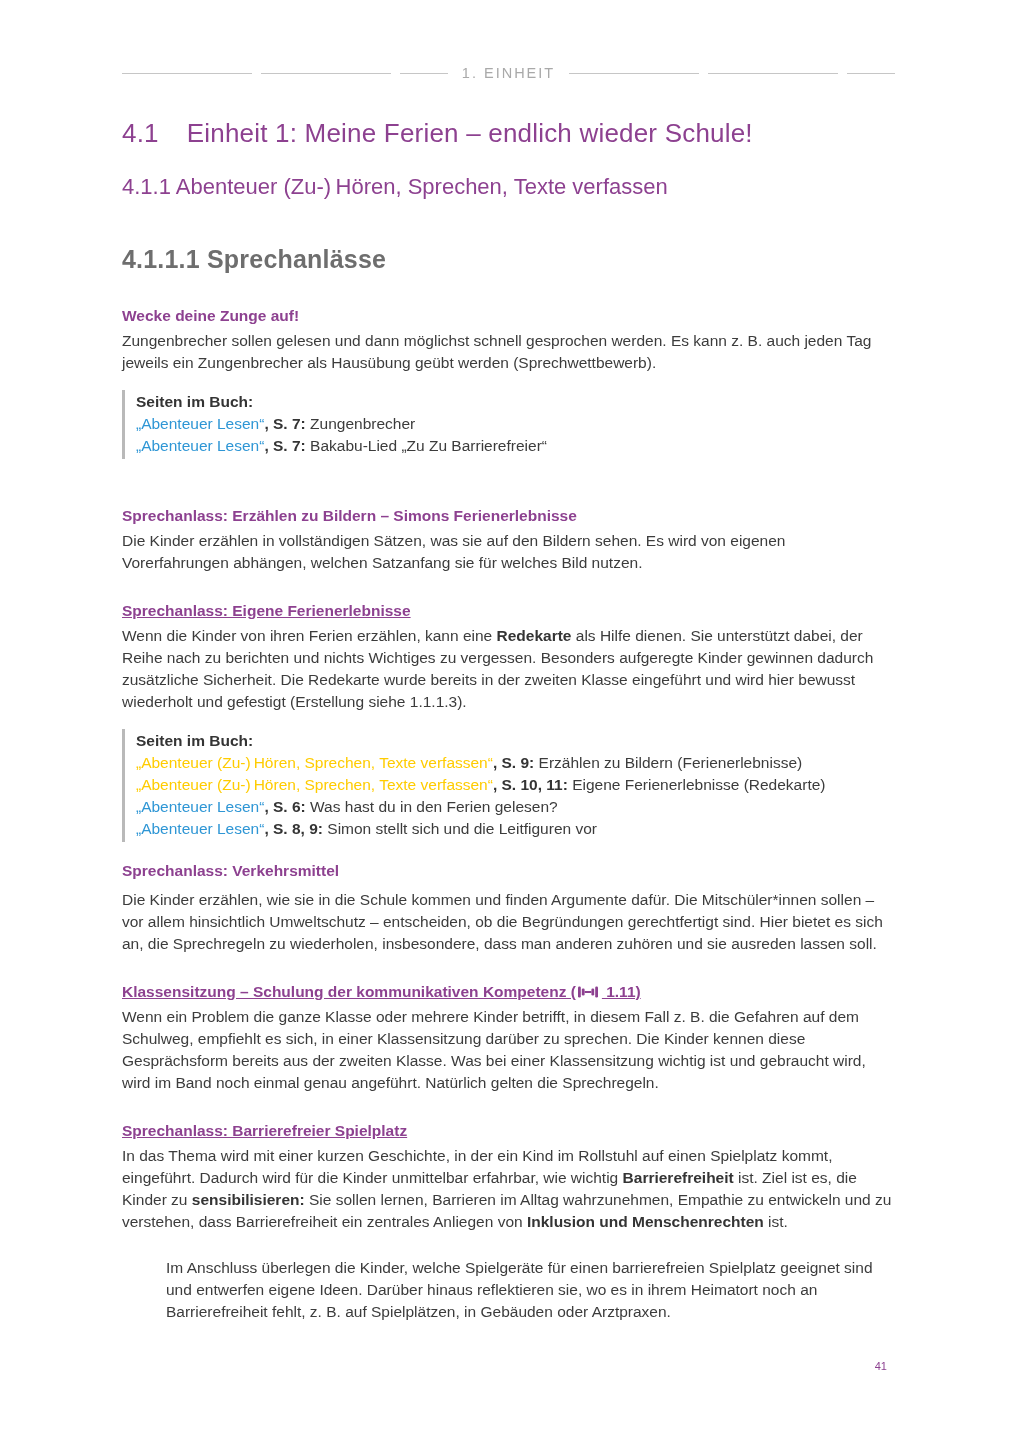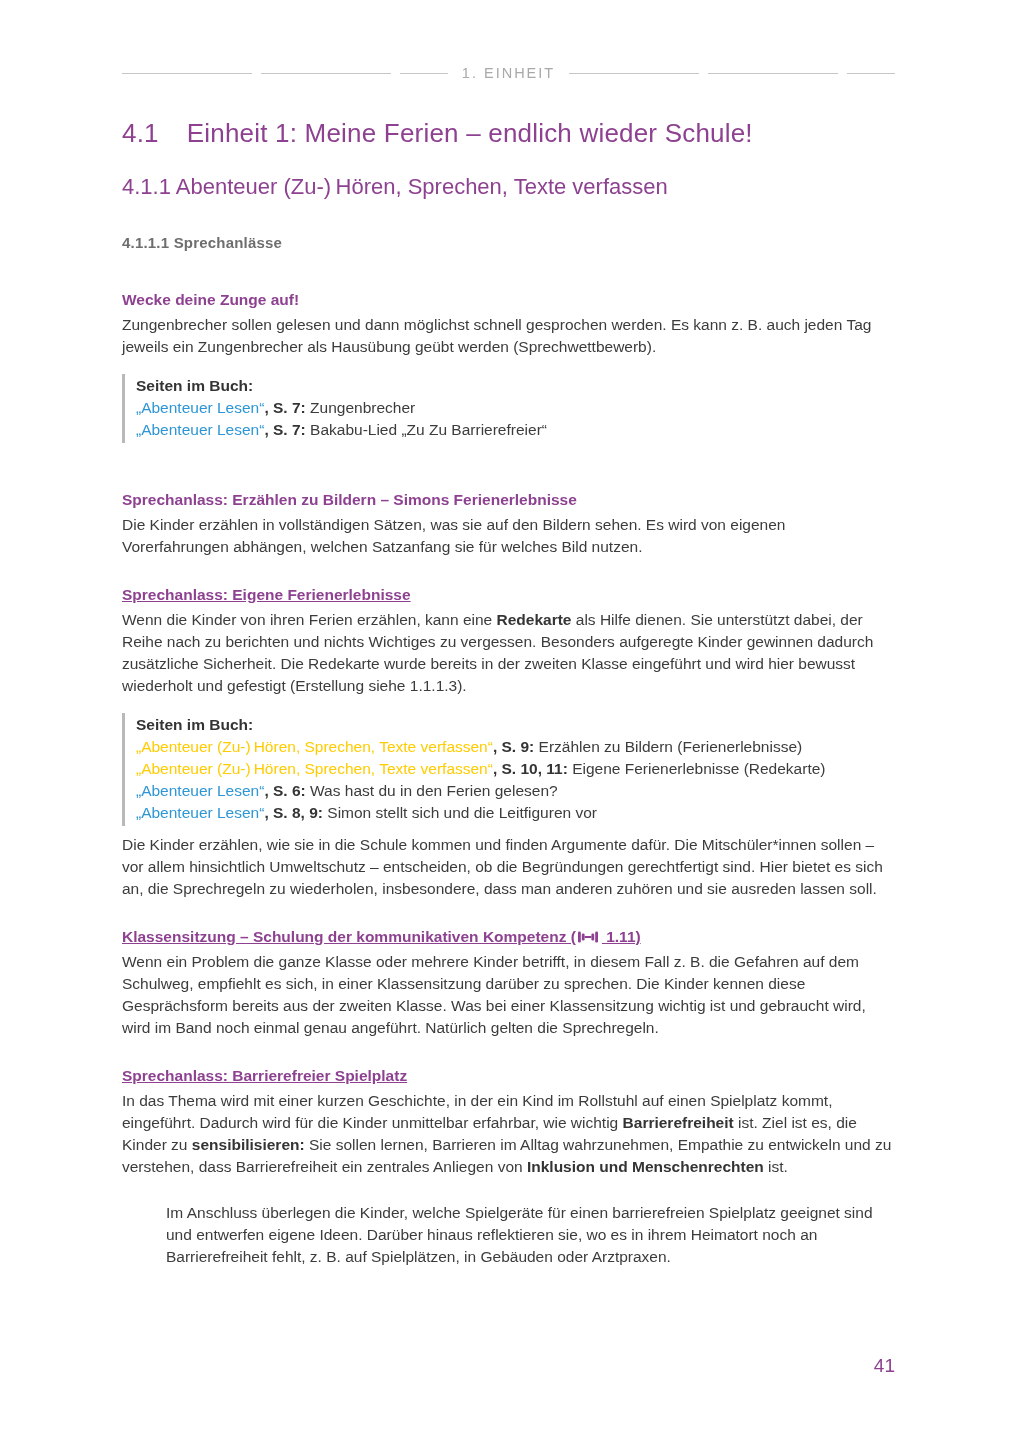--- a/index.html
+++ b/index.html
@@ -13,38 +13,38 @@
     font-family:"Liberation Sans",sans-serif;font-size:15.5px;line-height:22px;color:var(--text);
   }
   
   .running-head{display:flex;align-items:center;gap:14px;height:18px;}
   .rule{flex:1;height:1px;background-image:repeating-linear-gradient(90deg,var(--rule) 0 130px,transparent 130px 139px);}
   .running-title{color:#a9a9a9;font-size:14.5px;letter-spacing:2px;white-space:nowrap;}
   
   h1{margin:36px 0 0;font-size:26px;line-height:30px;font-weight:400;color:var(--purple);letter-spacing:.2px;white-space:nowrap;}
   .h1-num{display:inline-block;margin-right:28px;}
   h2{margin:25px 0 0;font-size:22px;line-height:28px;font-weight:400;color:var(--purple);white-space:nowrap;}
-  h3{margin:30px 0 0;font-size:15px;line-height:24px;font-weight:700;color:var(--heading-gray);letter-spacing:.2px;}
+  h3{margin:46px 0 0;font-size:25px;line-height:24px;font-weight:700;color:var(--heading-gray);letter-spacing:.2px;}
   h4{margin:34px 0 0;font-size:15.5px;line-height:21px;font-weight:700;color:var(--purple);}
   h4.mt-xl{margin-top:46px;} h4.mt-md{margin-top:26px;text-decoration:underline;} h4.mt-sm{margin-top:18px;}
   p{margin:4px 0 0;max-width:782px;}
   p.mt-lg{margin-top:24px;margin-left:44px;} p.mt-sm2{margin-top:8px;}
   b,.bold{font-weight:700;color:#343434;}
   
   .book-box{margin:16px 0 0;border-left:3px solid var(--box-border);padding:1px 0 2px 11px;}
   .box-label{font-weight:700;color:#343434;}
   .box-line{white-space:nowrap;}
   .link{font-weight:400;}
   .link.blue{color:var(--blue);}
   .link.yellow{color:var(--yellow);}
   .pages{font-weight:700;color:#343434;}
   
   .dumbbell-svg{vertical-align:-1px;margin:0 4px 0 2px;fill:currentColor;}
   
-  .page-number{position:absolute;right:122px;bottom:62px;color:var(--purple);font-size:19px;}
+  .page-number{position:absolute;right:130px;bottom:62px;color:var(--purple);font-size:11px;}
 </style>
 </head>
 <body>
 
 <div class="page">
 
   <header class="running-head">
     <span class="rule"></span>
     <span class="running-title">1. EINHEIT</span>
     <span class="rule"></span>
@@ -72,20 +72,21 @@
   <p><span>Wenn die Kinder von ihren Ferien erzählen, kann eine </span><b>Redekarte</b><span> als Hilfe dienen. Sie unterstützt dabei, der Reihe nach zu berichten und nichts Wichtiges zu vergessen. Besonders aufgeregte Kinder gewinnen dadurch zusätzliche Sicherheit. Die Redekarte wurde bereits in der zweiten Klasse eingeführt und wird hier bewusst wiederholt und gefestigt (Erstellung siehe 1.1.1.3).</span></p>
 
   <aside class="book-box">
     <div class="box-label">Seiten im Buch:</div>
     <div class="box-line"><span class="link yellow">„Abenteuer (Zu-) Hören, Sprechen, Texte verfassen“</span><span class="pages">, S. 9:</span><span> Erzählen zu Bildern (Ferienerlebnisse)</span></div>
     <div class="box-line"><span class="link yellow">„Abenteuer (Zu-) Hören, Sprechen, Texte verfassen“</span><span class="pages">, S. 10, 11:</span><span> Eigene Ferienerlebnisse (Redekarte)</span></div>
     <div class="box-line"><span class="link blue">„Abenteuer Lesen“</span><span class="pages">, S. 6:</span><span> Was hast du in den Ferien gelesen?</span></div>
     <div class="box-line"><span class="link blue">„Abenteuer Lesen“</span><span class="pages">, S. 8, 9:</span><span> Simon stellt sich und die Leitfiguren vor</span></div>
   </aside>
 
+  <h4 class="mt-sm">Sprechanlass: Verkehrsmittel</h4>
   <p class="mt-sm2">Die Kinder erzählen, wie sie in die Schule kommen und finden Argumente dafür. Die Mitschüler*innen sollen – vor allem hinsichtlich Umweltschutz – entscheiden, ob die Begründungen gerechtfertigt sind. Hier bietet es sich an, die Sprechregeln zu wiederholen, insbesondere, dass man anderen zuhören und sie ausreden lassen soll.</p>
 
   <h4 class="mt-md"><span>Klassensitzung – Schulung der kommunikativen Kompetenz (</span><svg class="dumbbell-svg" width="20" height="12" viewBox="0 0 20 12">
         <rect x="0" y="0.5" width="2.8" height="11" rx="1.2"></rect>
         <rect x="3.8" y="2.6" width="2.8" height="6.8" rx="1.2"></rect>
         <rect x="6.6" y="5" width="6.8" height="2"></rect>
         <rect x="13.4" y="2.6" width="2.8" height="6.8" rx="1.2"></rect>
         <rect x="17.2" y="0.5" width="2.8" height="11" rx="1.2"></rect>
       </svg><span> 1.11)</span></h4>
   <p>Wenn ein Problem die ganze Klasse oder mehrere Kinder betrifft, in diesem Fall z. B. die Gefahren auf dem Schulweg, empfiehlt es sich, in einer Klassensitzung darüber zu sprechen. Die Kinder kennen diese Gesprächsform bereits aus der zweiten Klasse. Was bei einer Klassensitzung wichtig ist und gebraucht wird, wird im Band noch einmal genau angeführt. Natürlich gelten die Sprechregeln.</p>

